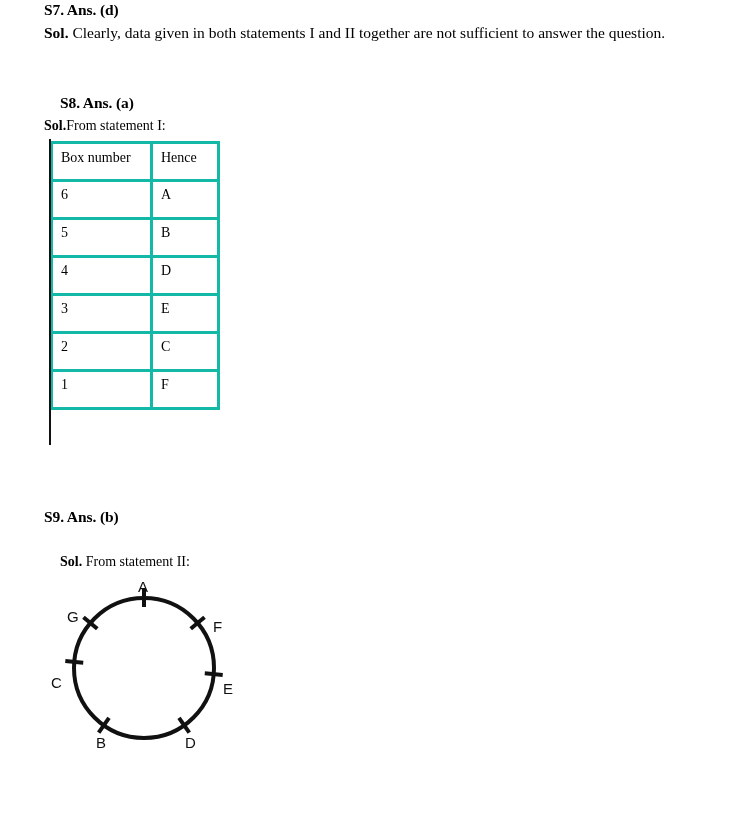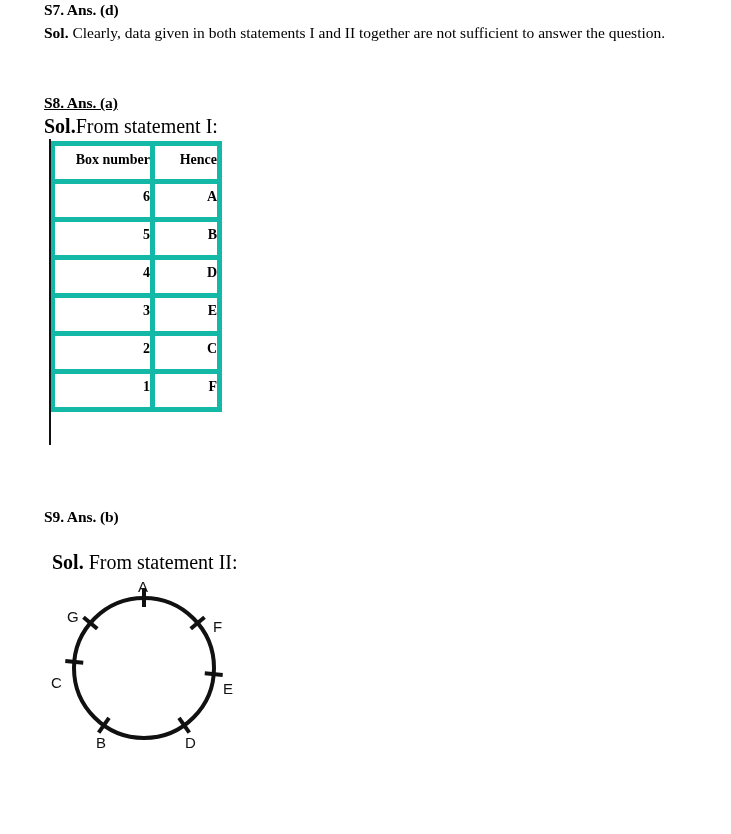--- a/index.html
+++ b/index.html
@@ -40,52 +40,52 @@
     line-height: 24px;
     text-align: justify;
     text-justify: inter-word;
   }
   .para .lead {
     font-weight: bold;
   }
 
   .solline {
     font-family: "Liberation Serif", "DejaVu Serif", serif;
-    font-size: 20px;
+    font-size: 14px;
     line-height: 22px;
     white-space: nowrap;
   }
   .solline .lead { font-weight: bold; }
 
   
   #s7-heading   { position: absolute; left: 0px;  top: 0px; }
   #s7-para      { position: absolute; left: 0px;  top: 21px;  width: 722px; }
-  #s8-heading   { position: absolute; left: 0px;  top: 93px; text-decoration: underline; }
+  #s8-heading   { position: absolute; left: 16px;  top: 93px; }
   #s8-sol       { position: absolute; left: 0px;  top: 115px; }
   #box-table    { position: absolute; left: 6px;  top: 141px; }
   #hence-1      { position: absolute; left: 0px;  top: 455px; width: 722px; }
   #s9-heading   { position: absolute; left: 0px;  top: 507px; }
-  #s9-sol       { position: absolute; left: 8px;  top: 551px; }
+  #s9-sol       { position: absolute; left: 16px;  top: 551px; }
   #circle-fig   { position: absolute; left: 0px;  top: 570px; width: 230px; height: 190px; }
   #hence-2      { position: absolute; left: 0px;  top: 775px; width: 722px; }
 
   
   table.boxtable {
     border-collapse: collapse;
     table-layout: fixed;
     font-family: "Liberation Serif", "DejaVu Serif", serif;
     font-size: 14px;
   }
   table.boxtable td,
   table.boxtable th {
-    border: 5px solid #14b8a6;
+    border: 3px solid #14b8a6;
     vertical-align: top;
     padding: 5px 0 0 8px;
-    font-weight: bold;
-    text-align: right;
+    font-weight: normal;
+    text-align: left;
     height: 38px;
     box-sizing: border-box;
   }
   table.boxtable th {
     padding-top: 6px;
   }
   col.c-num   { width: 100px; }
   col.c-box   { width: 67px; }
 
   

